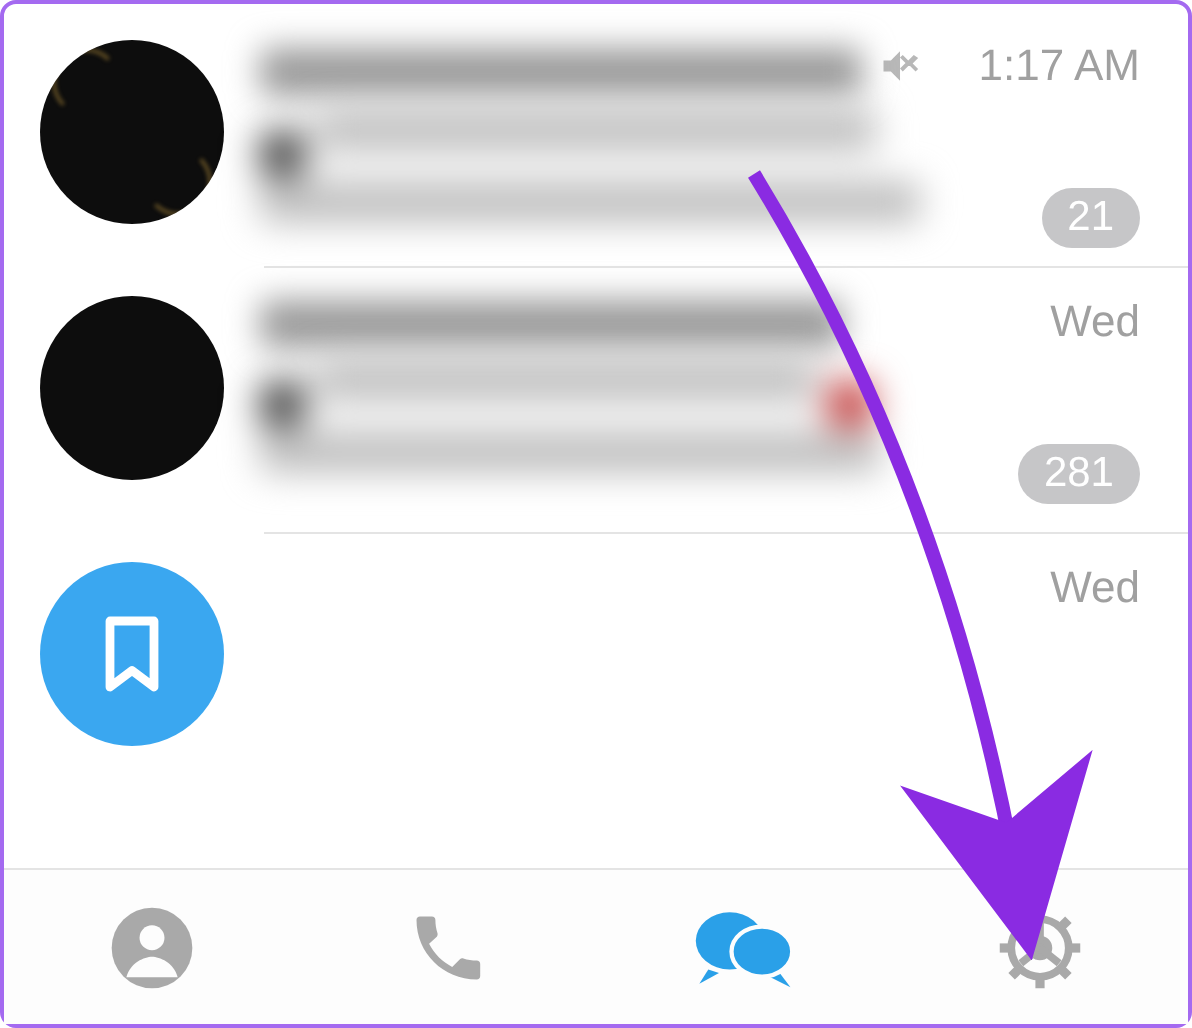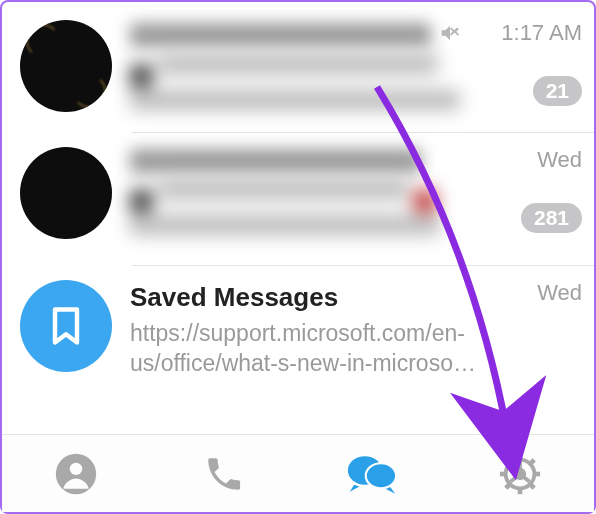--- a/index.html
+++ b/index.html
@@ -118,35 +118,35 @@
       width: 22px; height: 22px;
       background: #333;
       border-radius: 4px;
       vertical-align: middle;
       margin-right: 6px;
       filter: blur(1px);
     }
     .mini-thumb.red { background: #c03030; }
     .meta {
       position: absolute;
-      right: 12px;
+      right: 24px;
       top: 14px;
       text-align: right;
     }
     .time {
       font-size: 22px;
       color: #a0a0a0;
     }
     .badge {
       display: inline-block;
-      margin-top: 30px;
+      margin-top: 48px;
       background: #c6c6c8;
       color: #fff;
       font-size: 21px;
-      font-weight: 700;
+      font-weight: 400;
       border-radius: 18px;
       padding: 3px 13px;
       min-width: 36px;
       text-align: right;
     }
     .bottom-nav {
       position: absolute;
       bottom: 0;
       left: 0;
       right: 0;
@@ -221,26 +221,20 @@
       </div>
     </div>
 
     <div class="divider"></div>
 
     <div class="chat-row">
       <div class="avatar saved">
         <svg viewBox="0 0 24 24" fill="none" stroke="#fff" stroke-width="2.4">
           <path d="M6 3h12v18l-6-4.5L6 21V3z" stroke-linejoin="round"></path>
         </svg>
-      </div>
-      <div class="content">
-        <div class="title-line">
-          <div class="title">Saved Messages</div>
-        </div>
-        <div class="preview">https://support.microsoft.com/en-us/office/what-s-new-in-microso…</div>
       </div>
       <div class="meta">
         <div class="time">Wed</div>
       </div>
     </div>
 
   </div>
 
   <div class="bottom-nav">
     <div class="nav-item" title="Contacts">

